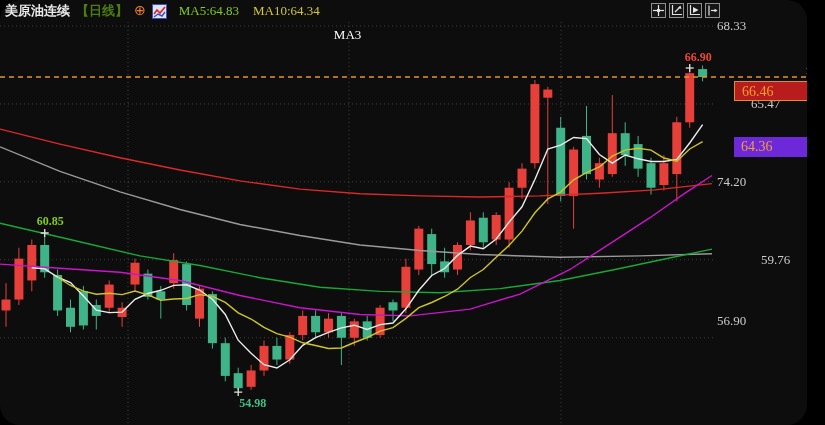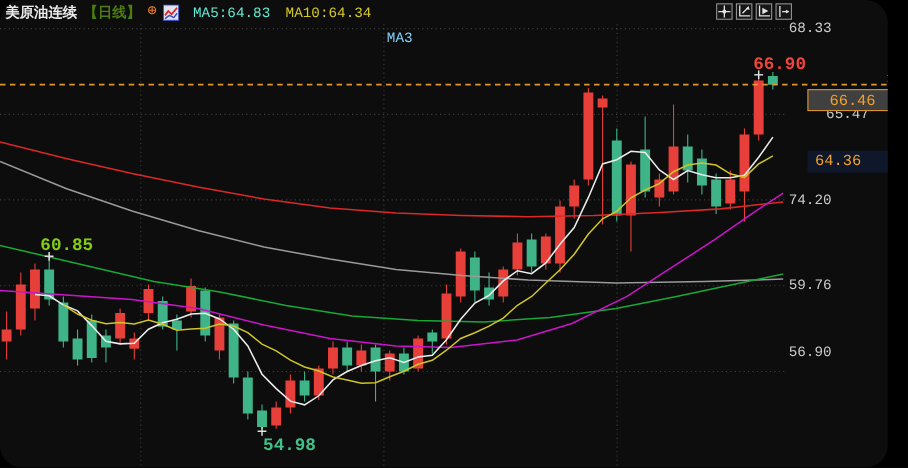--- a/index.html
+++ b/index.html
@@ -1,42 +1,42 @@
 <!DOCTYPE html>
 <html><head>
 <meta charset="utf-8">
 <style>
   html,body{margin:0;padding:0;background:#000;}
   #app{position:relative;width:807px;height:425px;background:#0c0d0c;overflow:hidden;
-       font-family:Liberation Mono, monospace;border-radius:20px;-webkit-font-smoothing:antialiased;}
+       font-family:Liberation Serif, serif;border-radius:20px;-webkit-font-smoothing:antialiased;}
   
   #header{position:absolute;left:5px;top:0;height:22px;display:flex;align-items:center;gap:6px;z-index:5;font-size:13px;white-space:nowrap;}
   .sym{color:#e9e9e9;font-weight:bold;}
   .period{color:#4d7c0f;font-weight:bold;}
   .addind{color:#ef7e2e;font-size:14px;line-height:1;cursor:pointer;}
   .masettings{color:#d9d9d9;}
-  .ma5{color:#5eead4;margin-left:6px;}
+  .ma5{color:#84cc16;margin-left:6px;}
   .ma10{color:#d4c929;margin-left:8px;}
-  .ma30{color:#7dd3fc;margin-left:8px;margin-top:47px;}
+  .ma30{color:#ffffff;margin-left:8px;margin-top:47px;}
   
   #toolbar{position:absolute;left:651px;top:3px;display:flex;gap:3px;z-index:6;}
   .tool{width:15px;height:15px;border:1px solid #8f8f8f;background:#161616;display:flex;align-items:center;justify-content:center;cursor:pointer;box-sizing:border-box;}
   
   #chart{position:absolute;left:0;top:0;z-index:1;}
   
   .ytick{position:absolute;left:717px;color:#cbcbcb;font-size:13px;z-index:2;}
   
-  .pricelabel{position:absolute;font-size:16px;font-weight:bold;z-index:3;}
+  .pricelabel{position:absolute;font-size:12px;font-weight:bold;z-index:3;}
   #lbl-high{color:#f0453c;}
   #lbl-swing{color:#84cc16;}
   #lbl-low{color:#43c08a;}
   
-  #last-box{position:absolute;width:88px;height:20px;background:#404040;border:1.5px solid #d7922e;z-index:7;
-            color:#f2a12c;font-size:14px;line-height:20px;padding-left:19px;box-sizing:border-box;}
-  #tag-box{position:absolute;width:88px;height:20px;background:#0f172a;z-index:7;
+  #last-box{position:absolute;width:88px;height:20px;background:#b91c1c;border:1.5px solid #d7922e;z-index:7;
+            color:#f2a12c;font-size:14px;line-height:20px;padding-left:7px;box-sizing:border-box;}
+  #tag-box{position:absolute;width:88px;height:20px;background:#6d28d9;z-index:7;
             color:#f2a12c;font-size:14px;line-height:20px;padding-left:7px;box-sizing:border-box;}
   #arrow{position:absolute;z-index:8;width:0;height:0;}
   #arrow .t1,#arrow .t2{width:0;height:0;border-left:6px solid transparent;border-right:6px solid transparent;border-bottom:6px solid #d7922e;}
   #arrow .t2{margin-top:1px;border-bottom-width:4px;}
   
   #watermark{position:absolute;left:684px;top:364px;font-size:35px;color:#e7eaed;letter-spacing:2px;z-index:4;opacity:.95;}
   #corner-frag{position:absolute;left:820px;top:412px;width:5px;height:13px;background:#3fb68b;z-index:4;}
 </style>
 </head>
 <body>
@@ -221,21 +221,21 @@
       <line x1="40.7" y1="232.99979599999992" x2="48.7" y2="232.99979599999992" stroke="#e0e0e0" stroke-width="1.3"></line>
       <line x1="44.7" y1="228.99979599999992" x2="44.7" y2="236.99979599999992" stroke="#e0e0e0" stroke-width="1.3"></line>
       <line x1="234.20000000000002" y1="392.090545" x2="242.20000000000002" y2="392.090545" stroke="#e0e0e0" stroke-width="1.3"></line>
       <line x1="238.20000000000002" y1="388.090545" x2="238.20000000000002" y2="396.090545" stroke="#e0e0e0" stroke-width="1.3"></line>
     </svg>
 
   <div id="axis-layer">
       <div class="ytick" style="top: 18px;">68.33</div>
       <div class="ytick" style="top: 95.9999px; margin-left: 34px;">65.47</div>
       <div class="ytick" style="top: 173.727px;">74.20</div>
-      <div class="ytick" style="top: 251.727px;">59.76</div>
+      <div class="ytick" style="top: 251.727px; margin-left: 44px;">59.76</div>
       <div class="ytick" style="top: 313px;">56.90</div>
     </div>
 
   <div id="lbl-high" class="pricelabel" style="left: 684.7px; top: 50px;">66.90</div>
   <div id="lbl-swing" class="pricelabel" style="left: 36.7px; top: 214px;">60.85</div>
   <div id="lbl-low" class="pricelabel" style="left: 239.2px; top: 396.091px;">54.98</div>
 
   <div id="arrow" style="left: 806px; top: 62.9999px;">
       <div class="t1"></div>
       <div class="t2"></div>

